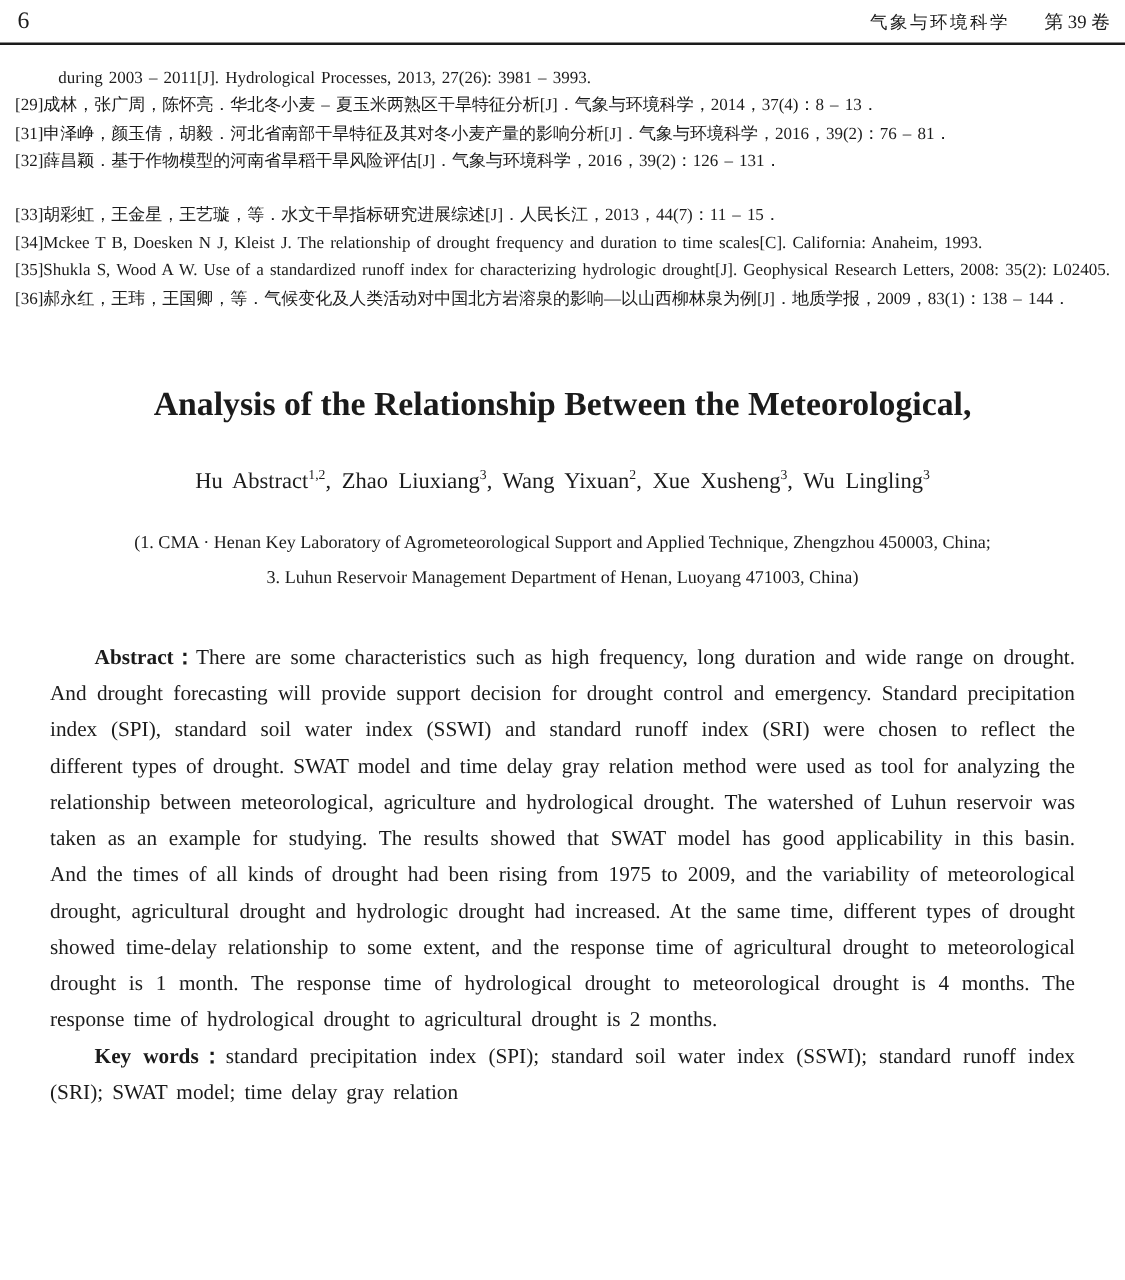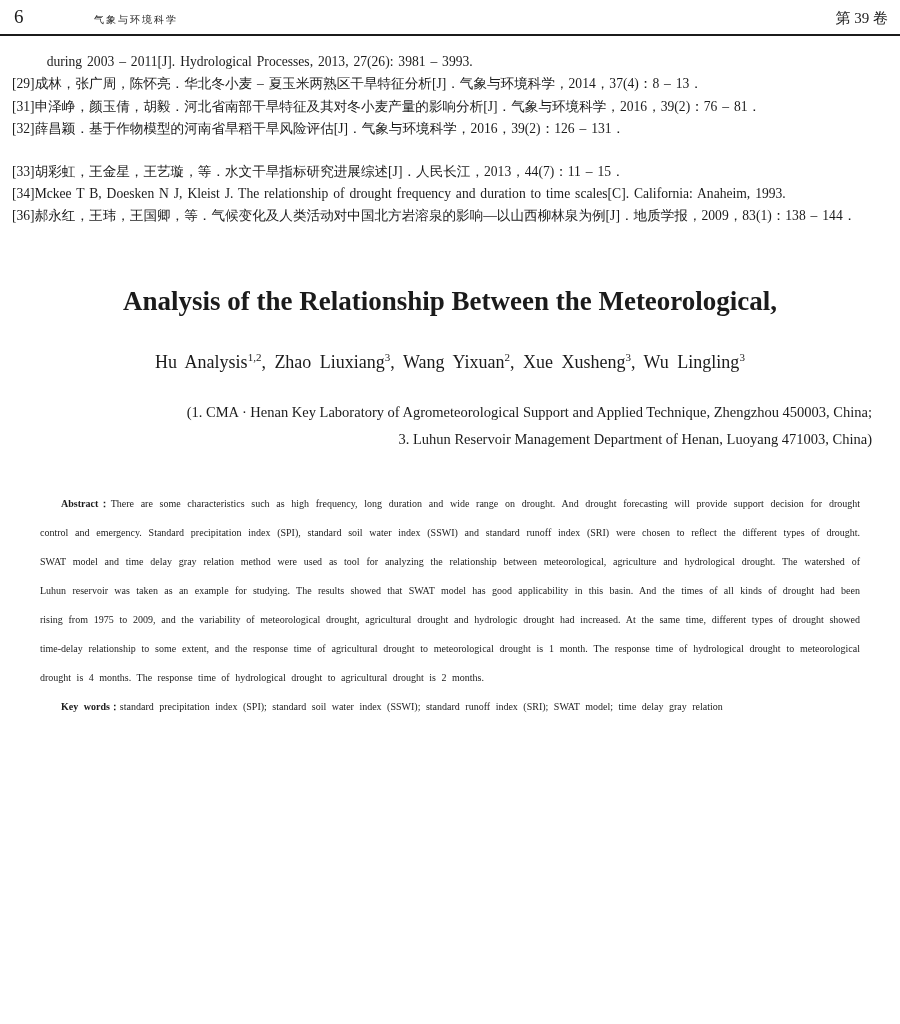--- a/index.html
+++ b/index.html
@@ -4,37 +4,37 @@
 <style>
   html,body{margin:0;padding:0;background:#e8e8e8;}
   .page{
     position:relative;width:900px;height:1024px;margin:0 auto;
     background:#ffffff;color:#1b1b1b;overflow:hidden;
     font-family:"Liberation Serif","DejaVu Serif",serif;
   }
   
   .header{display:flex;align-items:baseline;padding:6px 12px 0 14px;}
   .pagenum{width:80px;font-size:19px;}
-  .journal{flex:1;text-align:left;font-size:10px;letter-spacing:2px;}
+  .journal{flex:1;text-align:right;font-size:14px;letter-spacing:2px;}
   .vol{width:80px;text-align:right;font-size:15px;white-space:nowrap;font-family:Liberation Serif, serif;}
   .rule{height:2px;background:#1b1b1b;border:none;margin:6px 0 0 0;}
   
   .refs{display:flex;gap:20px;padding:15px 10px 0 12px;
         font-size:13.6px;line-height:22.4px;text-align:justify;word-spacing:1.5px;flex-direction:column;}
   .refs .col{flex:1;min-width:0;}
   .ref{margin:0;padding-left:2.55em;text-indent:-2.55em;}
   .ref.cont{text-indent:0;}
   
   .title{margin:54px 46px 0;text-align:center;font-size:27px;font-weight:bold;line-height:39px;}
   .authors{margin:31px 0 0;text-align:center;font-size:18px;word-spacing:4px;}
   .authors sup{font-size:11px;line-height:0;}
-  .affils{margin:26px 28px 16px;text-align:right;font-size:14.5px;line-height:27.5px;}
+  .affils{margin:26px 28px 16px;text-align:center;font-size:14.5px;line-height:27.5px;}
   .affils p{margin:0;}
   
-  .bodytext{margin:35px 40px 0;font-size:10px;line-height:29px;
+  .bodytext{margin:35px 40px 0;font-size:17px;line-height:29px;
             text-align:justify;word-spacing:3px;}
   .para{margin:0;text-indent:2.1em;}
   .lab{font-weight:bold;}
 </style>
 </head>
 <body>
 
 <div class="page">
 
   <div class="header">
@@ -47,30 +47,31 @@
   <div class="refs">
     <div class="col">
       <p class="ref cont"><span>during 2003 – 2011[J]. Hydrological Processes, 2013, 27(26): 3981 – 3993.</span></p>
       <p class="ref"><span>[29]</span><span>成林，张广周，陈怀亮．华北冬小麦 – 夏玉米两熟区干旱特征分析[J]．气象与环境科学，2014，37(4)：8 – 13．</span></p>
       <p class="ref"><span>[31]</span><span>申泽峥，颜玉倩，胡毅．河北省南部干旱特征及其对冬小麦产量的影响分析[J]．气象与环境科学，2016，39(2)：76 – 81．</span></p>
       <p class="ref"><span>[32]</span><span>薛昌颖．基于作物模型的河南省旱稻干旱风险评估[J]．气象与环境科学，2016，39(2)：126 – 131．</span></p>
     </div>
     <div class="col">
       <p class="ref"><span>[33]</span><span>胡彩虹，王金星，王艺璇，等．水文干旱指标研究进展综述[J]．人民长江，2013，44(7)：11 – 15．</span></p>
       <p class="ref"><span>[34]</span><span>Mckee T B, Doesken N J, Kleist J. The relationship of drought frequency and duration to time scales[C]. California: Anaheim, 1993.</span></p>
+      <p class="ref"><span>[35]</span><span>Shukla S, Wood A W. Use of a standardized runoff index for characterizing hydrologic drought[J]. Geophysical Research Letters, 2008: 35(2): L02405.</span></p>
       <p class="ref"><span>[36]</span><span>郝永红，王玮，王国卿，等．气候变化及人类活动对中国北方岩溶泉的影响—以山西柳林泉为例[J]．地质学报，2009，83(1)：138 – 144．</span></p>
     </div>
   </div>
 
   <h1 class="title">
     <span>Analysis of the Relationship Between the Meteorological,</span><br>
   </h1>
 
   <p class="authors">
-    <span><span>Hu Analysis</span><sup>1,2</sup><span>, </span></span>
+    <span><span>Hu Abstract</span><sup>1,2</sup><span>, </span></span>
     <span><span>Zhao Liuxiang</span><sup>3</sup><span>, </span></span>
     <span><span>Wang Yixuan</span><sup>2</sup><span>, </span></span>
     <span><span>Xue Xusheng</span><sup>3</sup><span>, </span></span>
     <span><span>Wu Lingling</span><sup>3</sup><span></span></span>
   </p>
 
   <div class="affils">
     <p>(1. CMA · Henan Key Laboratory of Agrometeorological Support and Applied Technique, Zhengzhou 450003, China;</p>
     <p>3. Luhun Reservoir Management Department of Henan, Luoyang 471003, China)</p>
   </div>

